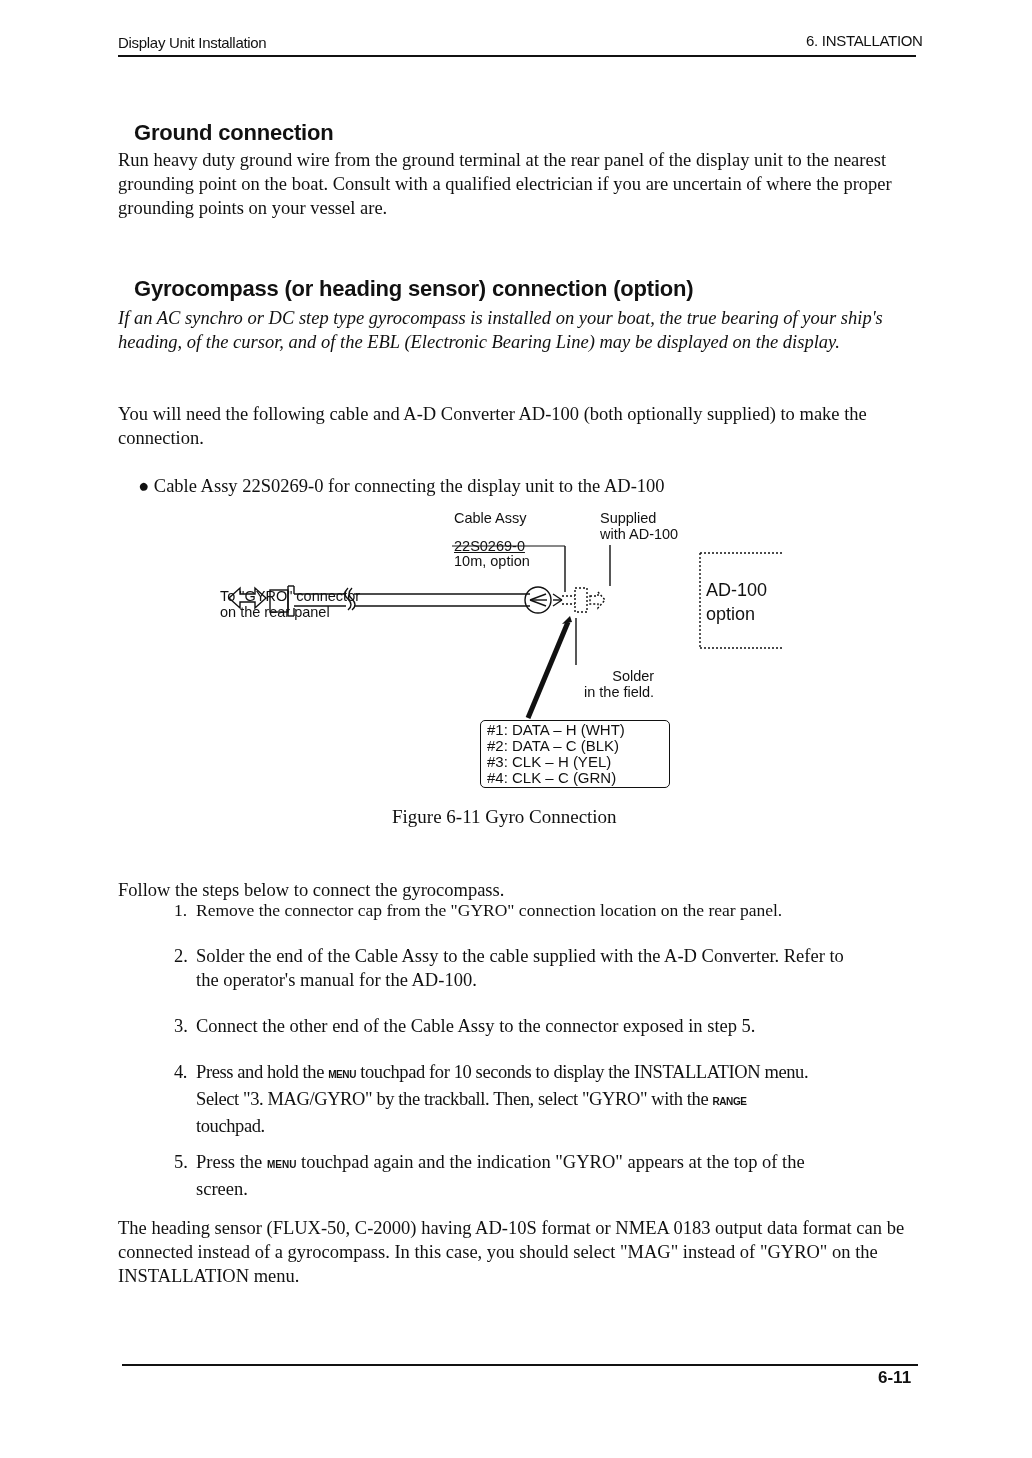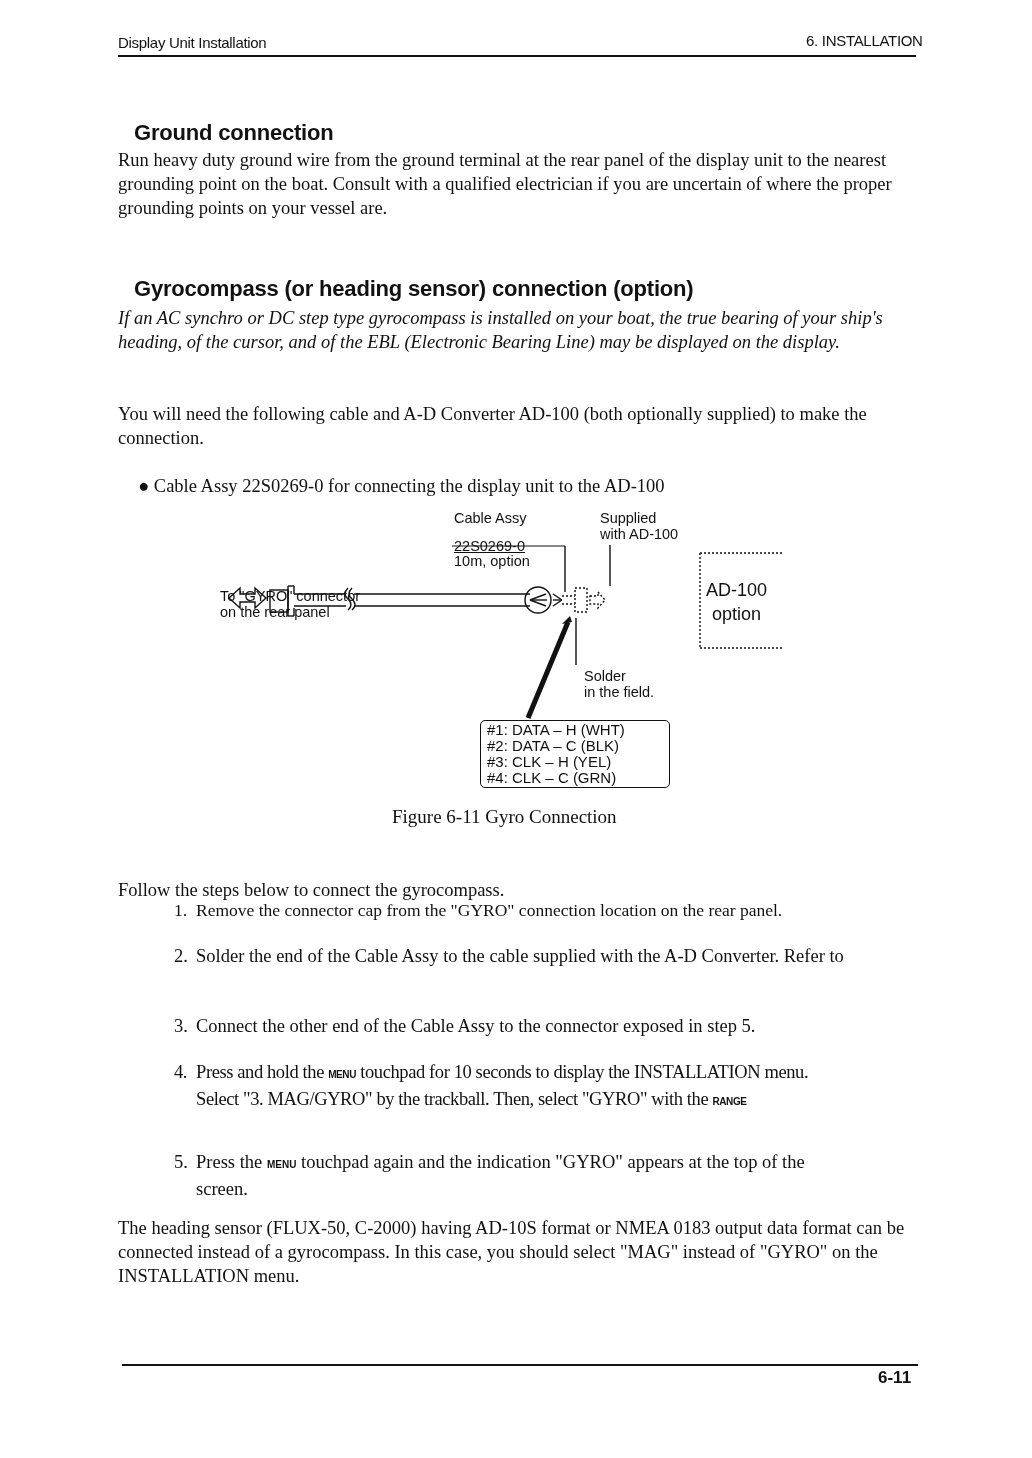--- a/index.html
+++ b/index.html
@@ -41,25 +41,25 @@
   </div>
   <div class="fig" style="left:600px; top:510px;">
     <div>Supplied</div>
     <div>with AD-100</div>
   </div>
   <div class="fig" style="left:454px; top:553px;">10m, option</div>
   <div class="fig" style="left:220px; top:588px;">
     <div>To "GYRO" connector</div>
     <div>on the rear panel</div>
   </div>
-  <div class="fig" style="left:706px; top:578px; font-size:18px; line-height:24px;text-align:center;">
+  <div class="fig" style="left:706px; top:578px; font-size:18px; line-height:24px;">
     <div>AD-100</div>
     <div>option</div>
   </div>
-  <div class="fig" style="left:584px; top:668px;">
+  <div class="fig" style="left:584px; top:668px;text-align:right;">
     <div>Solder</div>
     <div>in the field.</div>
   </div>
 
   <svg class="abs" style="left:0; top:0;" width="1032" height="820">
     <g fill="none" stroke="#111" stroke-width="1.4">
 
       <line x1="452" y1="546" x2="565" y2="546" stroke-width="1"></line>
       <line x1="565" y1="546" x2="565" y2="592"></line>
 
@@ -116,29 +116,31 @@
 </div>
 
 <p class="para" style="left:118px; top:878px; width:800px;">Follow the steps below to connect the gyrocompass.</p>
 
 <div class="step" style="left:130px; top:898px; width:790px; font-size:17.5px;">
   <span class="num">1.</span><span>Remove the connector cap from the "GYRO" connection location on the rear panel.</span>
 </div>
 
 <div class="step" style="left:130px; top:944px; width:790px;">
   <span class="num">2.</span><span>Solder the end of the Cable Assy to the cable supplied with the A-D Converter. Refer to</span>
+  <span class="cont">the operator's manual for the AD-100.</span>
 </div>
 
 <div class="step" style="left:130px; top:1014px; width:790px;">
   <span class="num">3.</span><span>Connect the other end of the Cable Assy to the connector exposed in step 5.</span>
 </div>
 
 <div class="step" style="left:130px; top:1060px; width:800px; letter-spacing:-0.4px;">
   <span class="num">4.</span><span>Press and hold the </span><span class="sc">MENU</span><span> touchpad for 10 seconds to display the INSTALLATION menu.</span>
   <span class="cont"><span>Select "3. MAG/GYRO" by the trackball. Then, select "GYRO" with the </span><span class="sc">RANGE</span></span>
+  <span class="cont">touchpad.</span>
 </div>
 
 <div class="step" style="left:130px; top:1150px; width:800px;">
   <span class="num">5.</span><span>Press the </span><span class="sc">MENU</span><span> touchpad again and the indication "GYRO" appears at the top of the</span>
   <span class="cont">screen.</span>
 </div>
 
 <p class="para" style="left:118px; top:1216px; width:805px;">The heading sensor (FLUX-50, C-2000) having AD-10S format or NMEA 0183 output data format can be connected instead of a gyrocompass. In this case, you should select "MAG" instead of "GYRO" on the INSTALLATION menu.</p>
 
 <div class="rule" style="left:122px; top:1364px; width:796px; height:1.5px;"></div>

